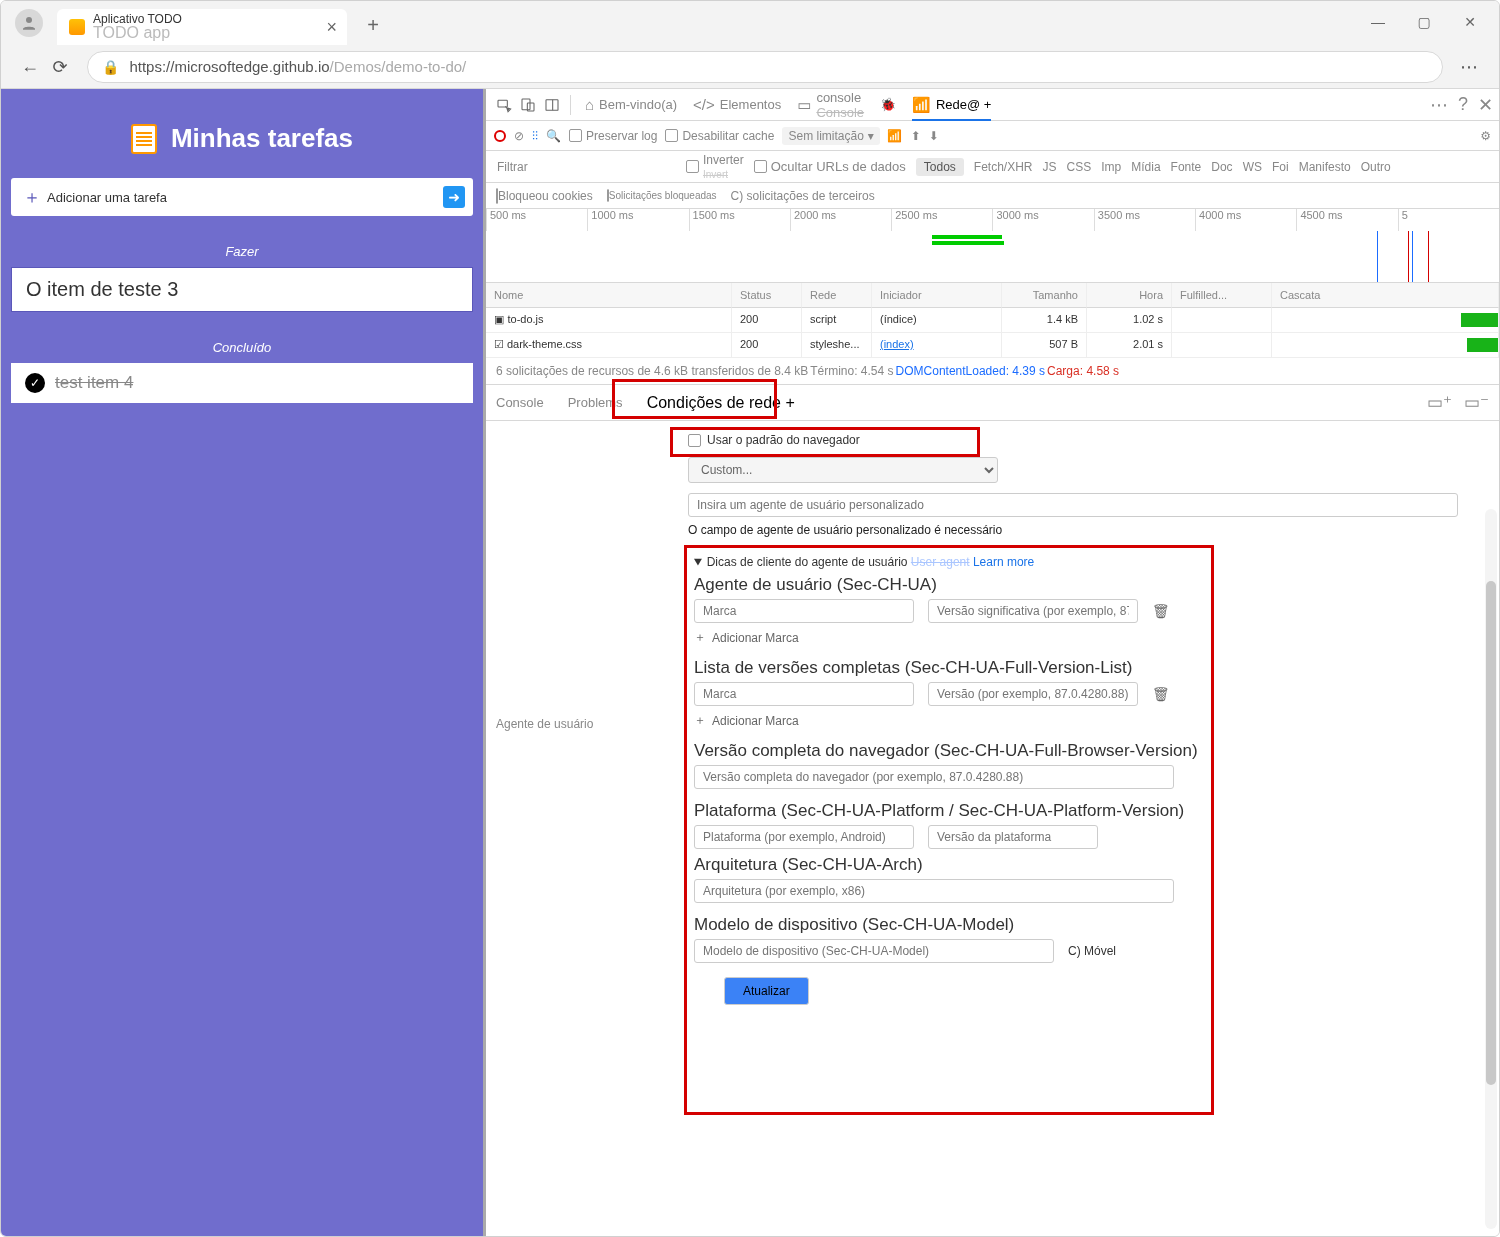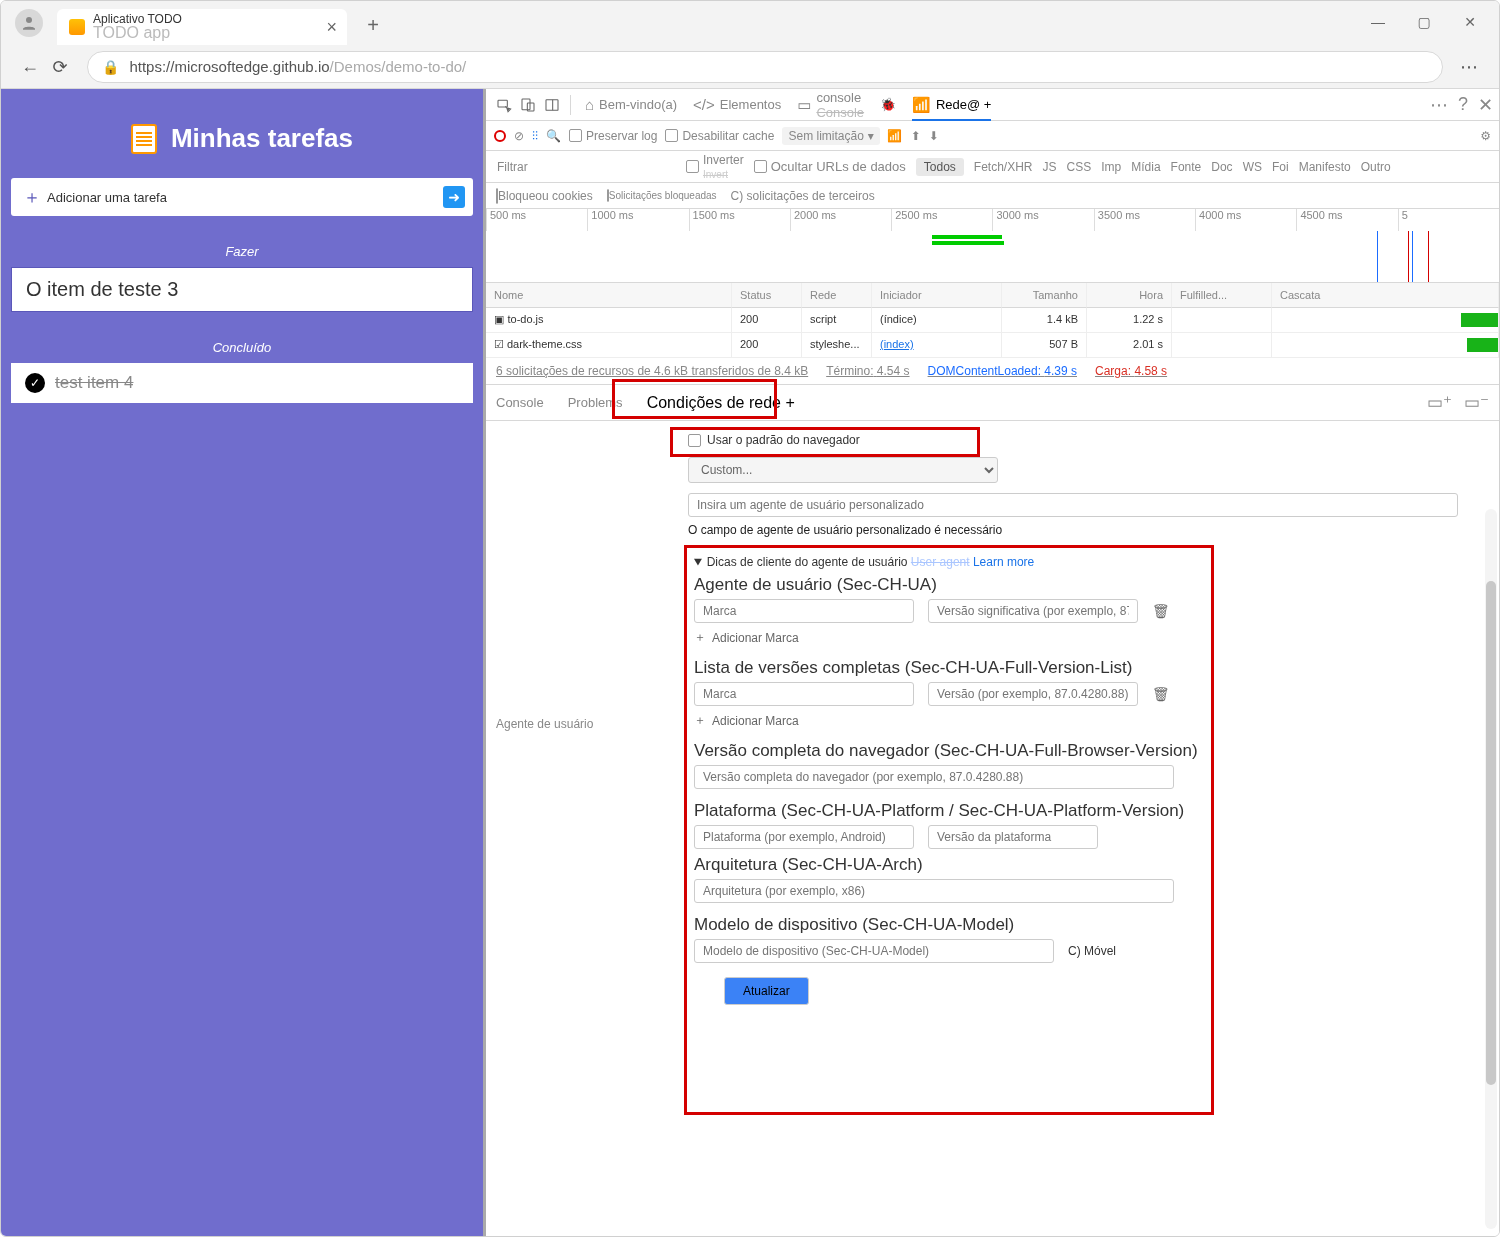--- a/index.html
+++ b/index.html
@@ -78,21 +78,21 @@
   .dt-timeline .vline{position:absolute;top:0;bottom:0;width:1px;}
   .dt-timeline .gbar{position:absolute;height:4px;background:#0c0;}
   
   .net-table{display:grid;grid-template-columns:246px 70px 70px 130px 85px 85px 100px 1fr;font-size:11px;}
   .net-table .hdr{background:#f7f7f7;border-bottom:1px solid var(--chrome-border);padding:6px 8px;color:var(--txt-muted);border-right:1px solid #eee;}
   .net-table .cell{padding:5px 8px;border-bottom:1px solid #eee;border-right:1px solid #eee;color:var(--txt);white-space:nowrap;overflow:hidden;}
   .net-table .right{text-align:right;}
   .net-table .lnk{color:var(--link);text-decoration:underline;}
   .net-table .waterfall{position:relative;}
   .net-table .wbar{height:14px;background:#18b318;position:relative;}
-  .net-summary{padding:6px 10px;font-size:12px;color:var(--txt-muted);border-bottom:1px solid var(--chrome-border);display:flex;gap:18px;text-decoration:underline;}
+  .net-summary{padding:6px 10px;font-size:12px;color:var(--txt-muted);border-bottom:1px solid var(--chrome-border);display:flex;gap:2px;}
   .net-summary .dcl{color:var(--dcl);}
   .net-summary .load{color:var(--red);}
   
   .drawer-tabs{height:36px;border-bottom:1px solid var(--chrome-border);display:flex;align-items:center;padding:0 10px;font-size:13px;color:var(--txt-muted);gap:24px;position:relative;}
   .drawer-tabs .d-act{color:#000;font-size:16px;}
   .drawer-tabs .right{margin-left:auto;display:flex;gap:12px;font-size:17px;}
   .drawer{flex:1;overflow:auto;padding:12px 12px 12px 10px;font-size:12px;position:relative;}
   .drawer .row{display:flex;align-items:center;margin-bottom:10px;}
   .drawer .label{width:180px;color:var(--txt-muted);padding-top:3px;}
   .drawer .body{flex:1;max-width:780px;padding-left:12px;}
@@ -297,21 +297,21 @@
       <div class="hdr right">Tamanho</div>
       <div class="hdr right">Hora</div>
       <div class="hdr">Fulfilled...</div>
       <div class="hdr" style="text-align:left;position:relative">Cascata</div>
 
       <div class="cell">▣ <span>to-do.js</span></div>
       <div class="cell">200</div>
       <div class="cell">script</div>
       <div class="cell">(índice)</div>
       <div class="cell right">1.4 kB</div>
-      <div class="cell right">1.22 s</div>
+      <div class="cell right">1.02 s</div>
       <div class="cell"></div>
       <div class="cell waterfall">
           <div class="wbar" style="margin-left:86%;width:96px"></div>
         </div>
 
       <div class="cell">☑ <span>dark-theme.css</span></div>
       <div class="cell">200</div>
       <div class="cell">styleshe...</div>
       <div class="cell lnk">(index)</div>
       <div class="cell right">507 B</div>

